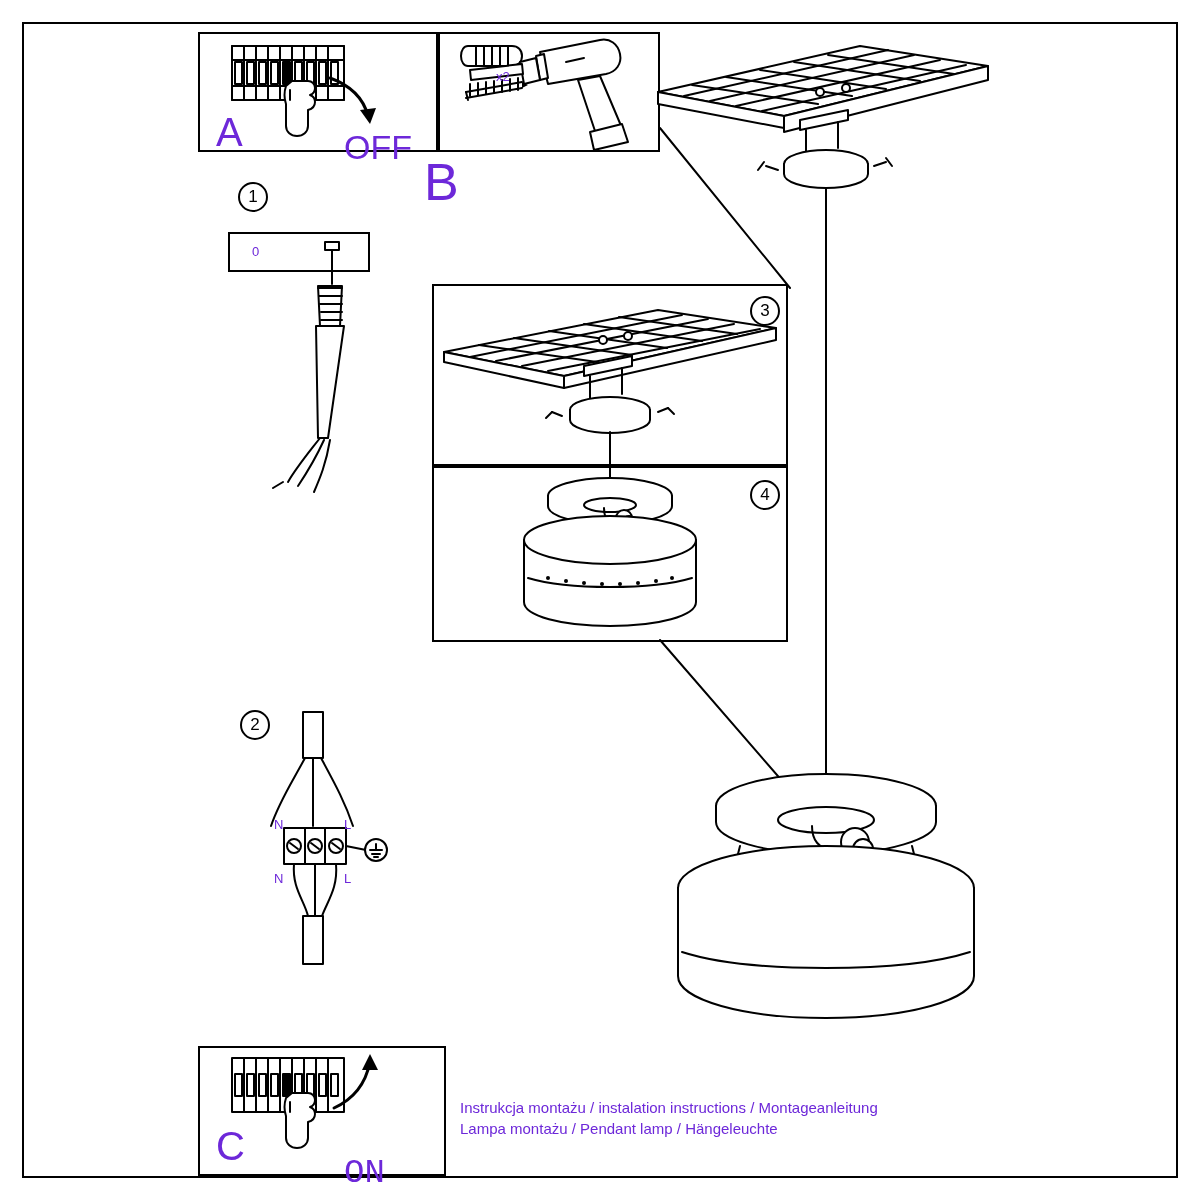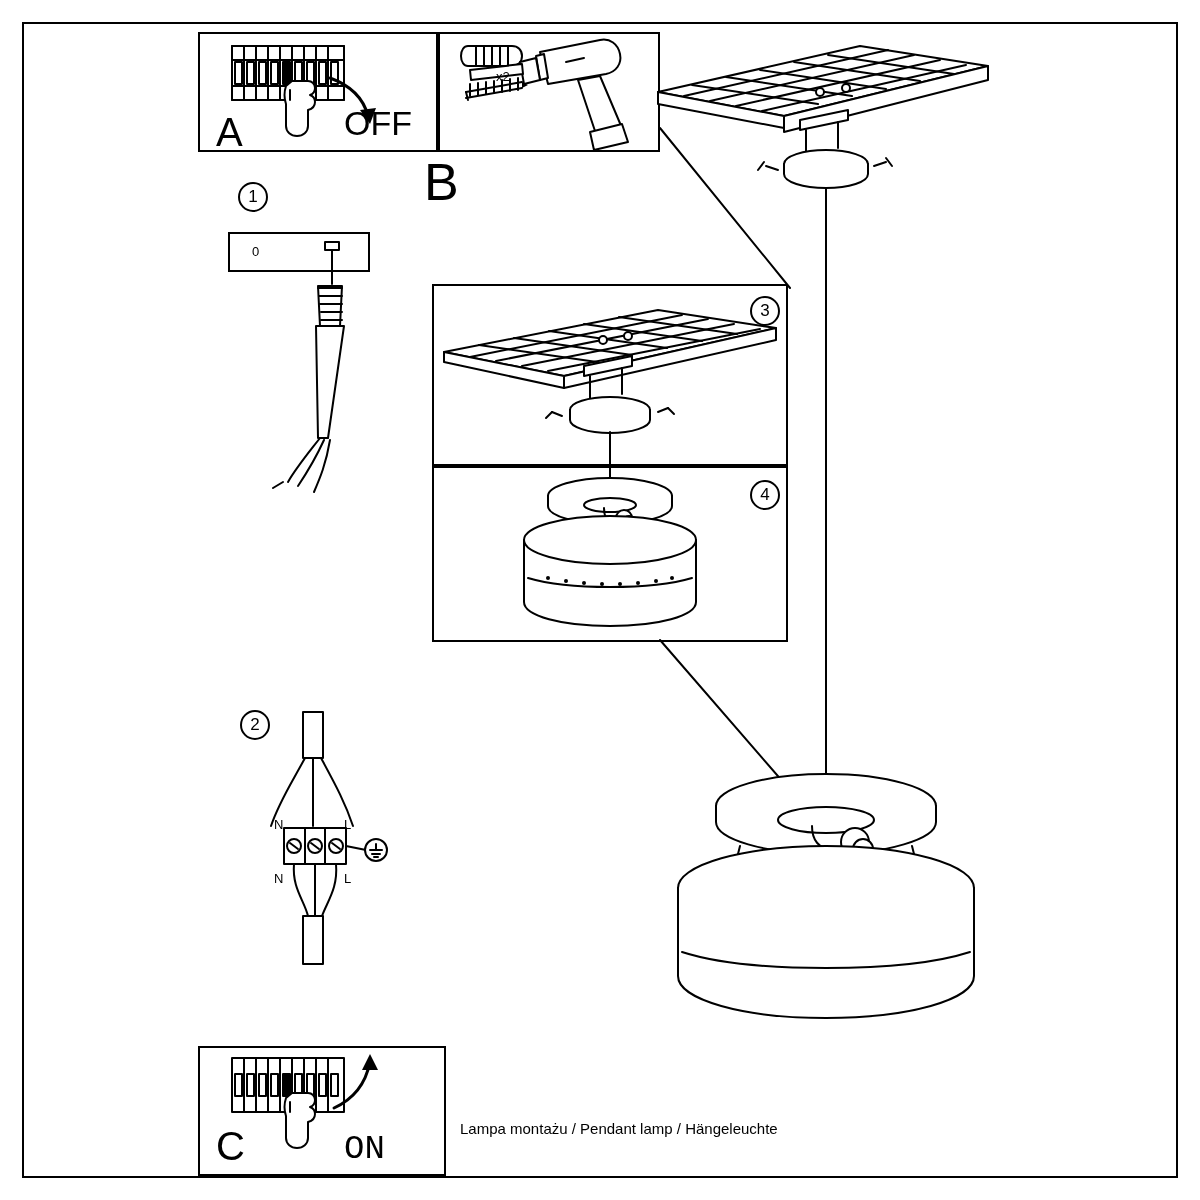--- a/index.html
+++ b/index.html
@@ -27,33 +27,34 @@
     box-sizing: border-box;
   }
   .box {
     position: absolute;
     border: 2px solid #000;
     box-sizing: border-box;
     background: transparent;
   }
   .lbl {
     position: absolute;
-    color: #000000;
+    color: #6d28d9;
     line-height: 1;
     white-space: nowrap;
     text-align: center;
   }
   .big-letter {
     font-size: 40px;
   }
   .huge-letter {
     font-size: 52px;
   }
   .word {
     font-size: 34px;
+    margin-top: 24px;
   }
   .tiny {
     font-size: 13px;
   }
   .foot {
     font-size: 15px;
   }
   .circ-num {
     position: absolute;
     width: 30px;
@@ -328,15 +329,16 @@
   <div class="lbl tiny" style="left:344px; top:818px;">L</div>
   <div class="lbl tiny" style="left:274px; top:872px;">N</div>
   <div class="lbl tiny" style="left:344px; top:872px;">L</div>
 
   <div class="circ-num" style="left:750px; top:296px;">3</div>
   <div class="circ-num" style="left:750px; top:480px;">4</div>
 
   <div class="lbl big-letter" style="left:216px; top:1126px;">C</div>
   <div class="lbl word" style="left:344px; top:1132px;font-family:Liberation Mono, monospace;">ON</div>
 
+  <div class="lbl foot" style="left:460px; top:1100px;">Instrukcja montażu / instalation instructions / Montageanleitung</div>
   <div class="lbl foot" style="left:460px; top:1121px;">Lampa montażu / Pendant lamp / Hängeleuchte</div>
 
 </div>
 
 </body></html>

